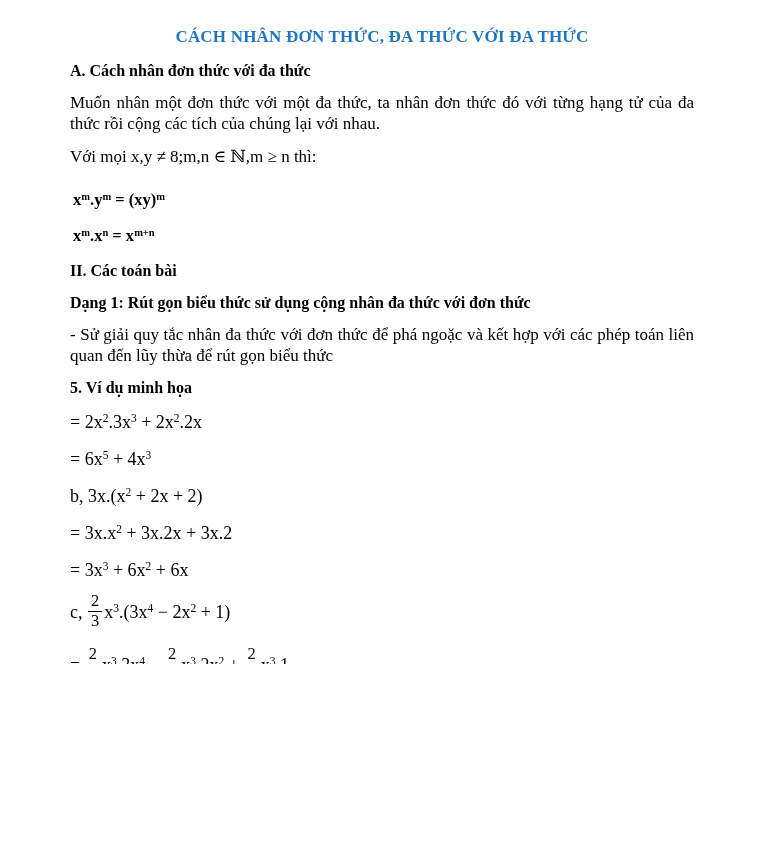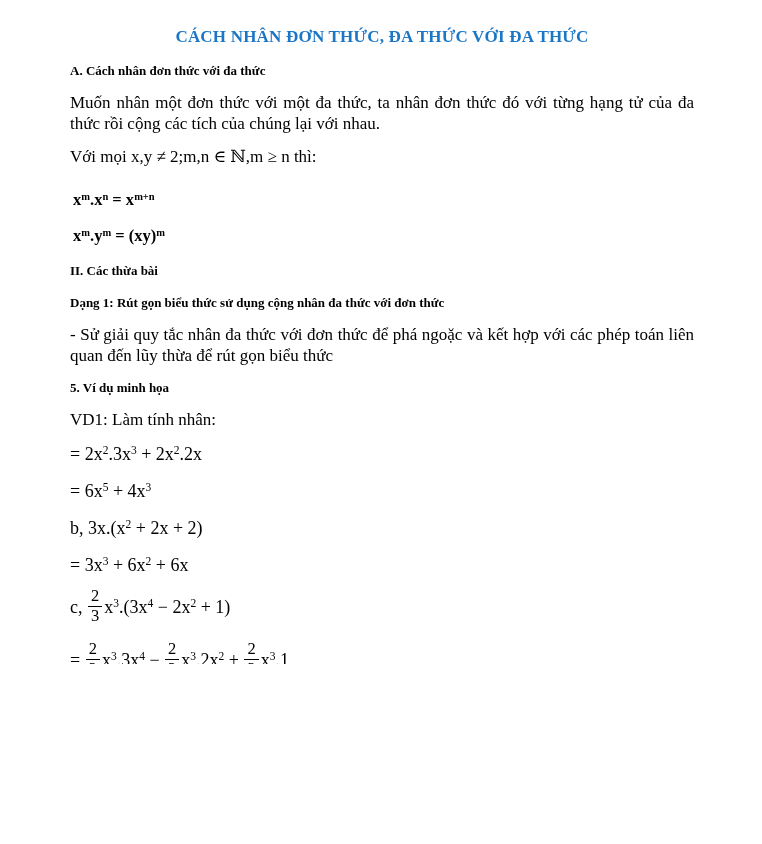--- a/index.html
+++ b/index.html
@@ -15,21 +15,21 @@
   .title{
     text-align:center;
     font-weight:bold;
     font-size:17px;
     line-height:21px;
     margin:0 0 13px 0;
     letter-spacing:0.2px;
   }
   .h{
     font-weight:bold;
-    font-size:13px;
+    font-size:16px;
     line-height:21px;
     margin:0 0 11px 0;
   }
   .para{
     font-size:17px;
     line-height:21px;
     margin:8px 0 11px 0;
     text-align:justify;
   }
   .cond{
@@ -74,39 +74,39 @@
 
 <div class="page">
 
   <div class="title" style="color: rgb(27, 118, 197);">CÁCH NHÂN ĐƠN THỨC, ĐA THỨC VỚI ĐA THỨC</div>
 
   <div class="h">A. Cách nhân đơn thức với đa thức</div>
 
 
   <div class="para">Muốn nhân một đơn thức với một đa thức, ta nhân đơn thức đó với từng hạng tử của đa thức rồi cộng các tích của chúng lại với nhau.</div>
 
-  <div class="cond">Với mọi x,y ≠ 2;m,n ∈ ℕ,m ≥ n thì:</div>
+  <div class="cond">Với mọi x,y ≠ 8;m,n ∈ ℕ,m ≥ n thì:</div>
+
+  <div class="formula">x<sup>m</sup>.y<sup>m</sup> = (xy)<sup>m</sup></div>
 
   <div class="formula">x<sup>m</sup>.x<sup>n</sup> = x<sup>m+n</sup></div>
 
-  <div class="formula">x<sup>m</sup>.y<sup>m</sup> = (xy)<sup>m</sup></div>
-
-  <div class="h">II. Các thừa bài</div>
+  <div class="h">II. Các toán bài</div>
 
   <div class="h">Dạng 1: Rút gọn biểu thức sử dụng cộng nhân đa thức với đơn thức</div>
 
 
   <div class="para">- Sử giải quy tắc nhân đa thức với đơn thức để phá ngoặc và kết hợp với các phép toán liên quan đến lũy thừa để rút gọn biểu thức</div>
 
   <div class="h">5. Ví dụ minh họa</div>
 
-  <div class="para">VD1: Làm tính nhân:</div>
 
   <div class="math">= 2x<sup>2</sup>.3x<sup>3</sup> + 2x<sup>2</sup>.2x</div>
   <div class="math">= 6x<sup>5</sup> + 4x<sup>3</sup></div>
 
   <div class="math">b, 3x.(x<sup>2</sup> + 2x + 2)</div>
+  <div class="math">= 3x.x<sup>2</sup> + 3x.2x + 3x.2</div>
   <div class="math">= 3x<sup>3</sup> + 6x<sup>2</sup> + 6x</div>
 
   <div class="math tall">c, <span class="frac"><span class="num">2</span><span class="den">3</span></span>x<sup>3</sup>.(3x<sup>4</sup> − 2x<sup>2</sup> + 1)</div>
   <div class="math tall">= <span class="frac"><span class="num">2</span><span class="den">3</span></span>x<sup>3</sup>.3x<sup>4</sup> − <span class="frac"><span class="num">2</span><span class="den">3</span></span>x<sup>3</sup>.2x<sup>2</sup> + <span class="frac"><span class="num">2</span><span class="den">3</span></span>x<sup>3</sup>.1</div>
 
 </div>
 
 </body></html>

